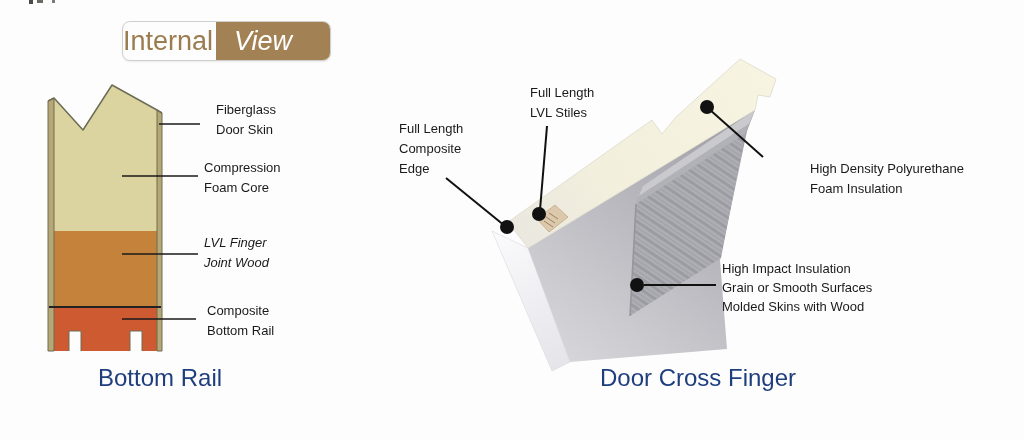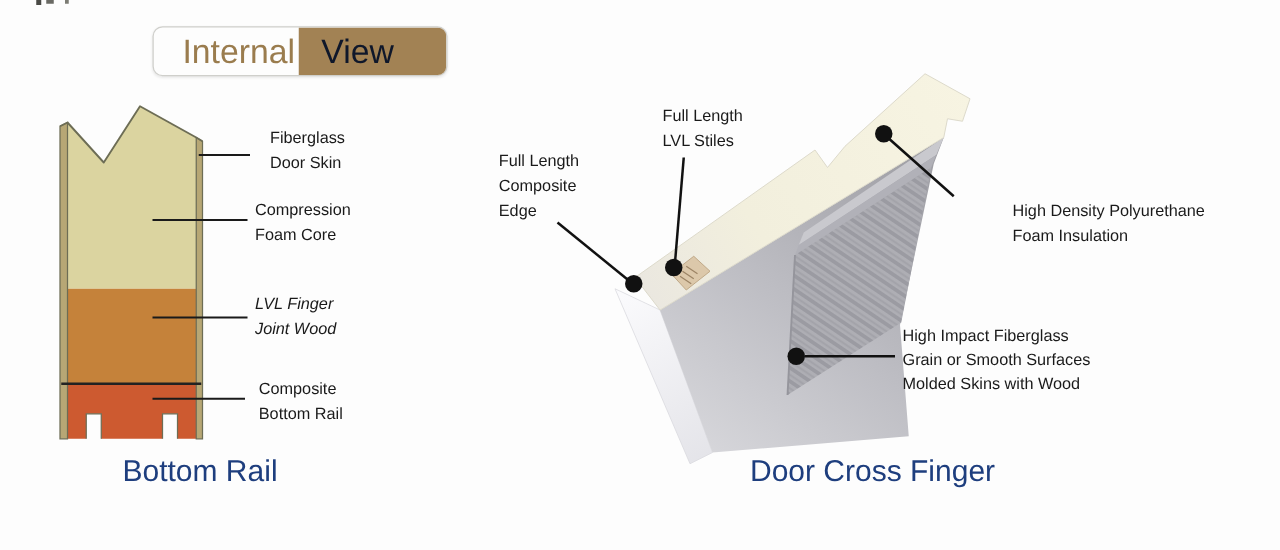--- a/index.html
+++ b/index.html
@@ -6,32 +6,32 @@
   #canvas{
     position:relative;width:1024px;height:440px;overflow:hidden;
     background:#fdfdfd;font-family:"Liberation Sans",sans-serif;
   }
   svg{position:absolute;left:0;top:0;}
   .lbl{position:absolute;font-size:13px;line-height:20px;color:#1a1a1a;white-space:nowrap;}
   .lbl span{display:block;}
   .caption{position:absolute;font-size:24px;color:#1e3e7e;white-space:nowrap;letter-spacing:0px;}
   
   #badge{
-    position:absolute;left:122px;top:21px;width:236px;height:40px;
+    position:absolute;left:122px;top:21px;width:209px;height:40px;
     display:flex;align-items:stretch;border-radius:8px;
     background:#fdfdfd;border:1px solid #cfcfcb;box-sizing:border-box;
     overflow:hidden;box-shadow:0 1px 2px rgba(0,0,0,0.08);
   }
   #badge .white-part{
     flex:1;display:flex;align-items:center;justify-content:flex-end;
     padding-right:3px;color:#9a7c4e;font-size:27px;
   }
   #badge .brown-part{
     width:100px;display:flex;align-items:center;justify-content:flex-start;
-    padding-left:18px;background:#a28254;color:#0f172a;font-size:27px;
+    padding-left:18px;background:#a28254;color:#ffffff;font-size:27px;font-style:italic;
   }
 </style>
 </head>
 <body>
 
 <div id="canvas">
 
   <svg width="1024" height="440" viewBox="0 0 1024 440">
     <defs>
       <linearGradient id="gradFace" x1="755" y1="110" x2="560" y2="370" gradientUnits="userSpaceOnUse">
@@ -147,21 +147,21 @@
   </div>
   <div class="lbl" style="left:530px;top:83px;">
     <span>Full Length</span>
     <span>LVL Stiles</span>
   </div>
   <div class="lbl" style="left:765px;top:159px;margin-left:45px;">
     <span>High Density Polyurethane</span>
     <span>Foam Insulation</span>
   </div>
   <div class="lbl" style="left:722px;top:259px;line-height:19px;">
-    <span>High Impact Fiberglass</span>
+    <span>High Impact Insulation</span>
     <span>Grain or Smooth Surfaces</span>
     <span>Molded Skins with Wood</span>
   </div>
 
   <div class="caption" style="left:98px;top:364px;">Bottom Rail</div>
   <div class="caption" style="left:600px;top:364px;">Door Cross Finger</div>
 
 </div>
 
 </body></html>

